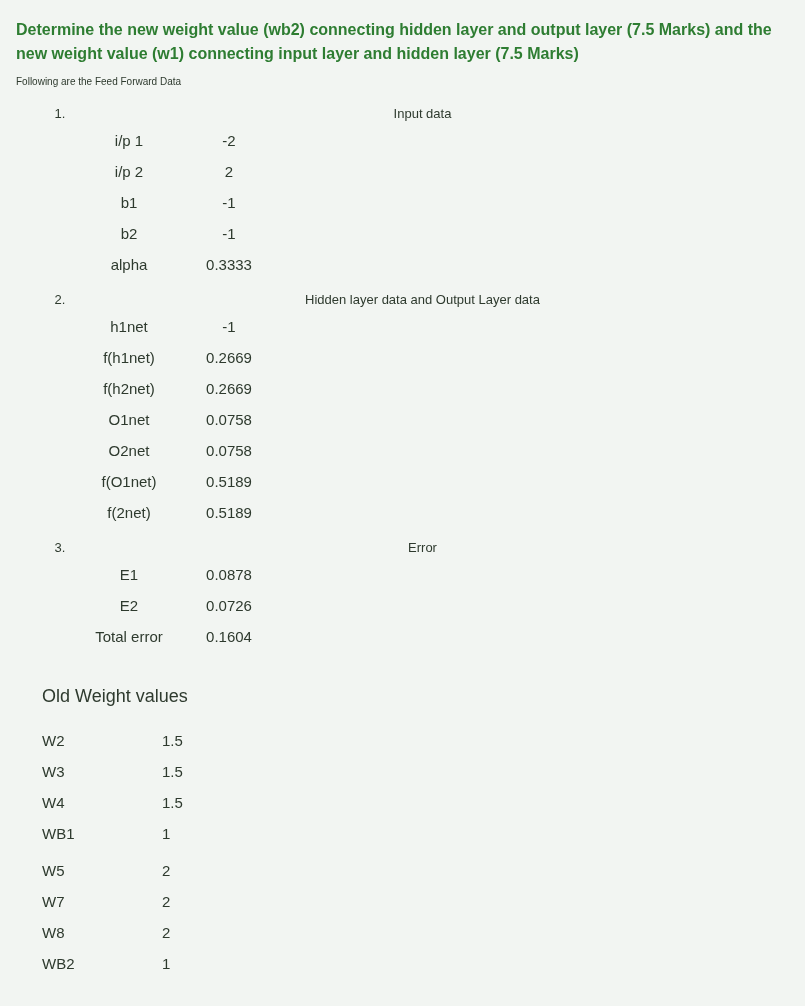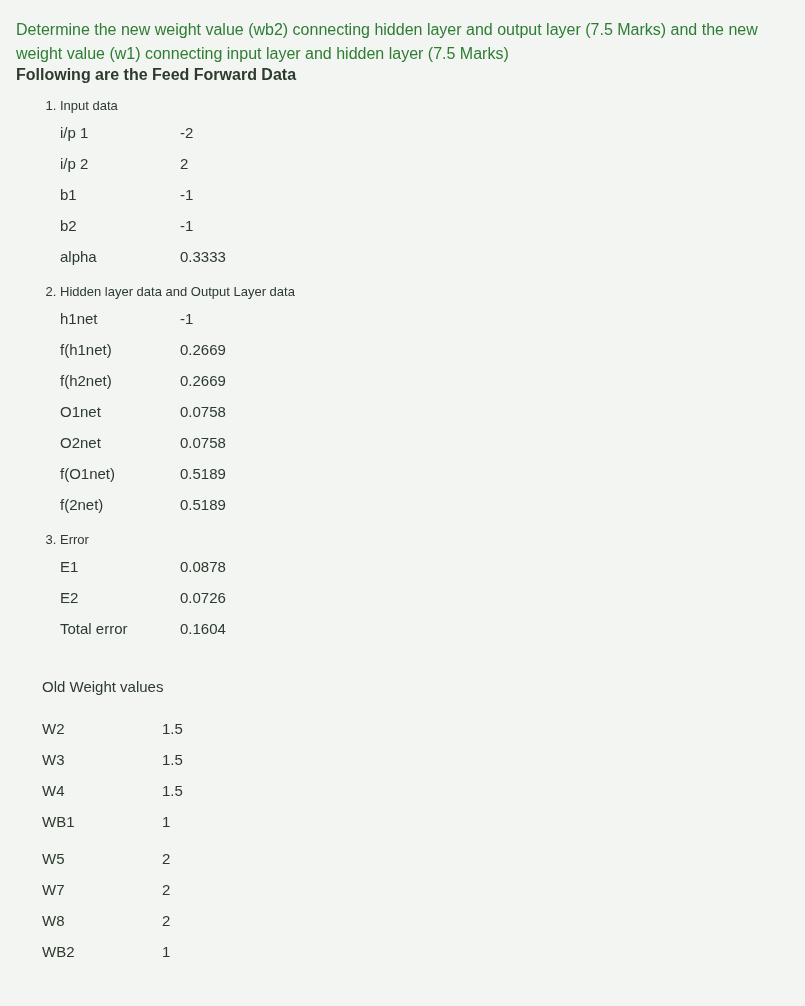--- a/index.html
+++ b/index.html
@@ -6,36 +6,38 @@
     margin: 0;
     padding: 18px 16px;
     background: #f2f5f2;
     font-family: Arial, Helvetica, sans-serif;
     color: #2e3a2e;
     width: 805px;
     box-sizing: border-box;
   }
   .question-title {
     color: #2e7d32;
-    font-weight: normal;
+    font-weight: bold;
     font-size: 16px;
     line-height: 1.5;
+    margin-bottom: 10px;
   }
   .intro-line {
-    font-weight: bold;
-    font-size: 16px;
+    font-weight: normal;
+    font-size: 10px;
     color: #2e3a2e;
     margin-bottom: 8px;
   }
   .section-list {
     list-style-type: decimal;
     padding-left: 40px;
-    margin: 4px;
+    margin: 13px;
     font-size: 13px;
     color: #2e3a2e;
+    text-align: center;
   }
   .section-list > li {
     padding: 6px 0;
   }
   .kv-table,
   .weight-table {
     border-collapse: collapse;
     margin-top: 4px;
   }
   .kv-table td,
@@ -44,21 +46,21 @@
     font-size: 15px;
     color: #2e3a2e;
   }
   .kv-table td.key { width: 120px; }
   .kv-table td.val { min-width: 80px; }
   .weight-wrap {
     margin-left: 26px;
     margin-top: 28px;
   }
   .weight-heading {
-    font-size: 15px;
+    font-size: 18px;
     color: #2e3a2e;
     margin-bottom: 18px;
   }
   .weight-table td.key { width: 120px; }
   .weight-gap td { height: 6px; padding:0; }
 </style>
 </head>
 <body>
 
 <div class="question-title">Determine the new weight value (wb2) connecting hidden layer and output layer (7.5 Marks) and the new weight value (w1) connecting input layer and hidden layer (7.5 Marks)</div>

